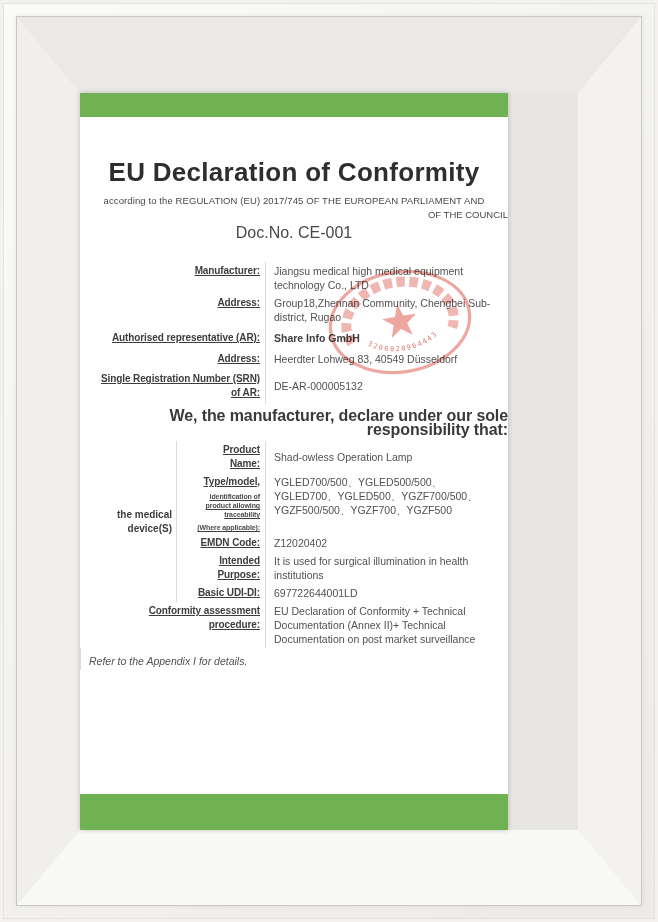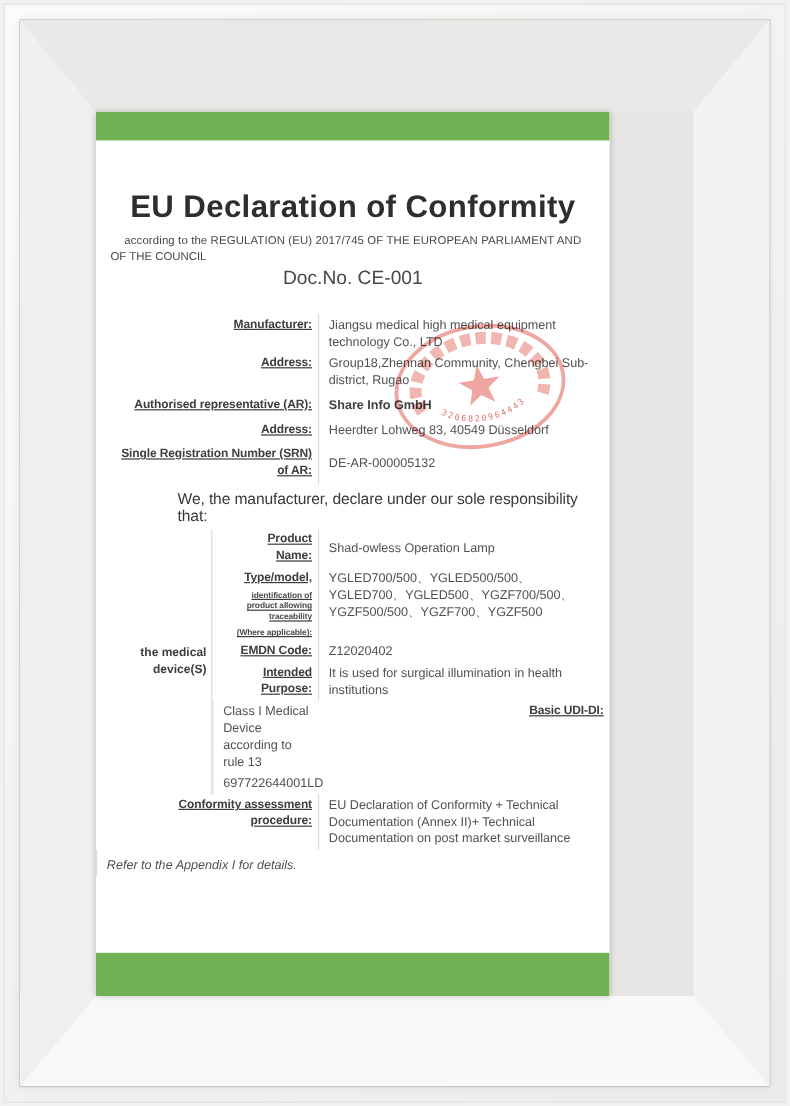--- a/index.html
+++ b/index.html
@@ -30,33 +30,33 @@
     overflow:hidden;
   }
   .bar{background:#6fb153;}
   .bar-top{height:24px;}
   .bar-bottom{height:36px;margin-top:auto;}
 
   .content{position:relative;flex:0 0 auto;color:#4f4f4f;}
 
   .title{margin-top:40px;text-align:center;font-size:26px;font-weight:bold;color:#2e2e2e;letter-spacing:.3px;}
   .subtitle{margin-top:7px;text-align:center;font-size:9.5px;color:#474747;letter-spacing:.1px;}
-  .subtitle2{margin-top:3px;text-align:left;font-size:9.5px;color:#474747;padding-left:12px;}
+  .subtitle2{margin-top:3px;text-align:right;font-size:9.5px;color:#474747;padding-left:12px;}
   .docno{margin-top:4px;text-align:center;font-size:16px;color:#474747;}
 
   .form{margin-top:20px;font-size:10.5px;line-height:14px;}
   .grid2{display:grid;grid-template-columns:185px 1fr;}
   .grid3{display:grid;grid-template-columns:97px 88px 1fr;}
   .lbl{font-weight:bold;color:#3d3d3d;text-align:right;padding:2px 5px 2px 16px;letter-spacing:-0.1px;font-size:10px;text-decoration:underline;}
   .val{padding:2px 6px 2px 8px;border-left:1px solid #dcdcdc;color:#515151;font-size:10.5px;}
   .vc{display:flex;align-items:center;}
   .bold{font-weight:bold;color:#3d3d3d;}
   .italic{font-style:italic;}
 
-  .declaration{font-weight:normal;color:#3a3a3a;font-size:13px;margin:5px 0 4px 68px;letter-spacing:-0.1px;}
+  .declaration{font-weight:bold;color:#3a3a3a;font-size:16px;margin:5px 0 4px 68px;letter-spacing:-0.1px;text-align:right;}
 
   .group-cell{
     grid-row:1 / 7;
     border-right:1px solid #d8dfd4;
     text-align:right;padding:2px 4px 2px 0;
     font-weight:bold;color:#3d3d3d;font-size:10px;
     display:flex;align-items:center;justify-content:flex-end;
   }
   .group-cell span{display:block;width:62px;text-align:right;}
   .smallprint{font-weight:bold;font-size:7px;line-height:9px;color:#4a4a4a;margin-top:3px;}
@@ -123,21 +123,20 @@
             <div class="smallprint2">(Where applicable):</div>
           </div>
           <div class="val">YGLED700/500、YGLED500/500、YGLED700、YGLED500、YGZF700/500、YGZF500/500、YGZF700、YGZF500</div>
 
           <div class="lbl">EMDN Code:</div>
           <div class="val">Z12020402</div>
 
           <div class="lbl">Intended Purpose:</div>
           <div class="val">It is used for surgical illumination in health institutions</div>
 
-          <div class="val vc">Class I Medical Device according to rule 13</div>
 
           <div class="lbl">Basic UDI-DI:</div>
           <div class="val">697722644001LD</div>
         </div>
 
         <div class="grid2">
           <div class="lbl">Conformity assessment procedure:</div>
           <div class="val">EU Declaration of Conformity + Technical Documentation (Annex II)+ Technical Documentation on post market surveillance</div>
 
           <div class="val vc italic" style="padding-top:6px;">Refer to the Appendix I for details.</div>

